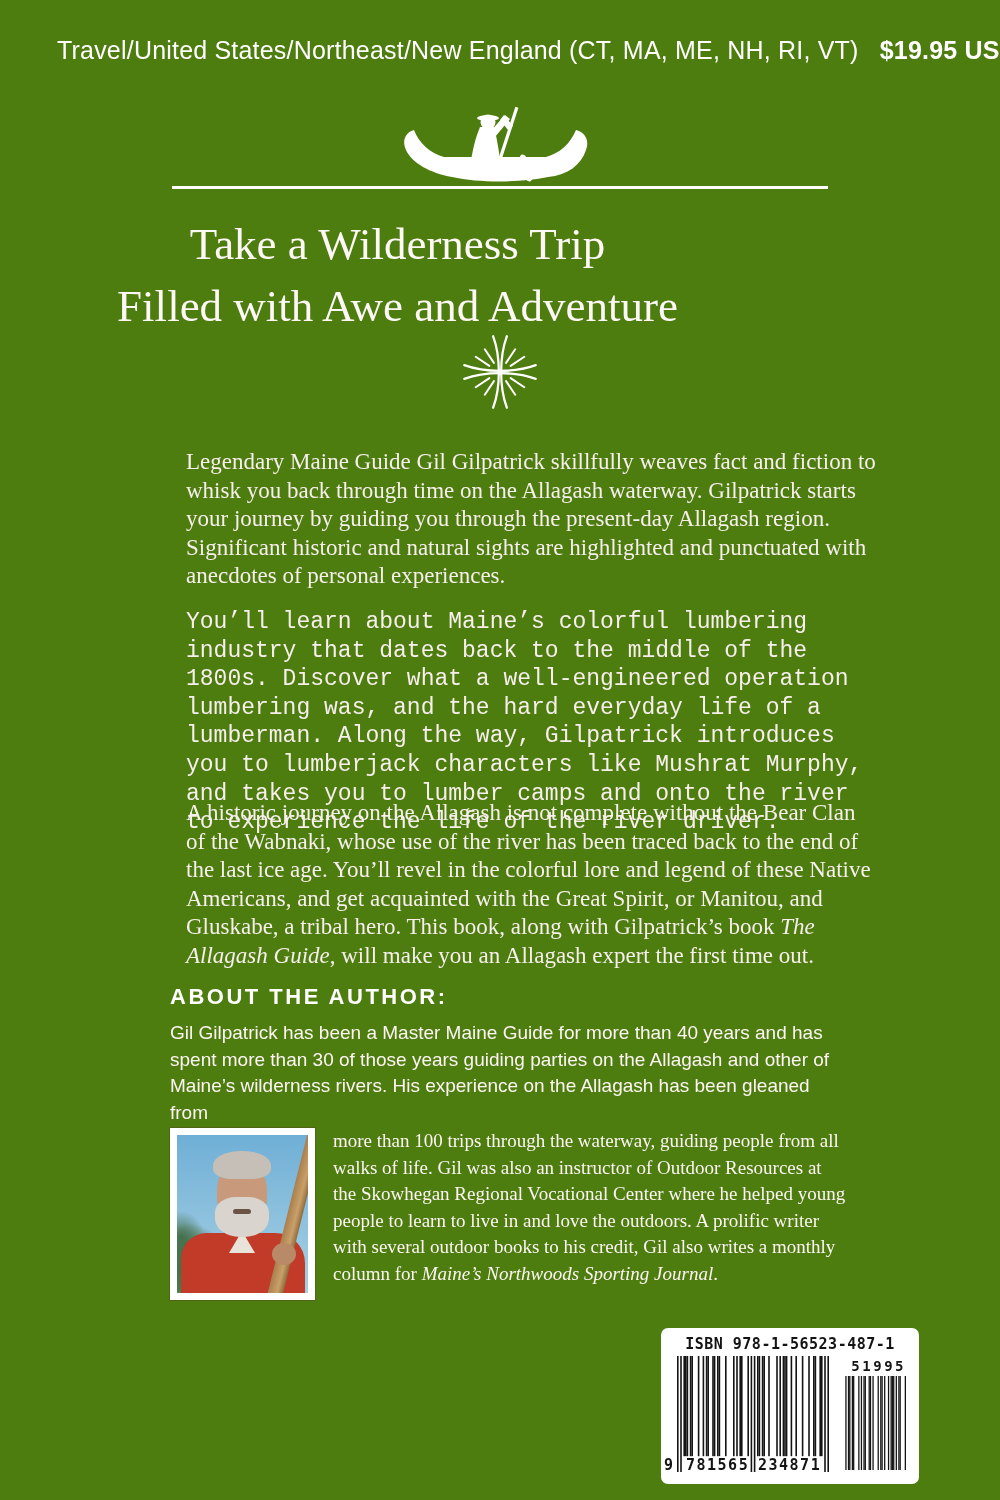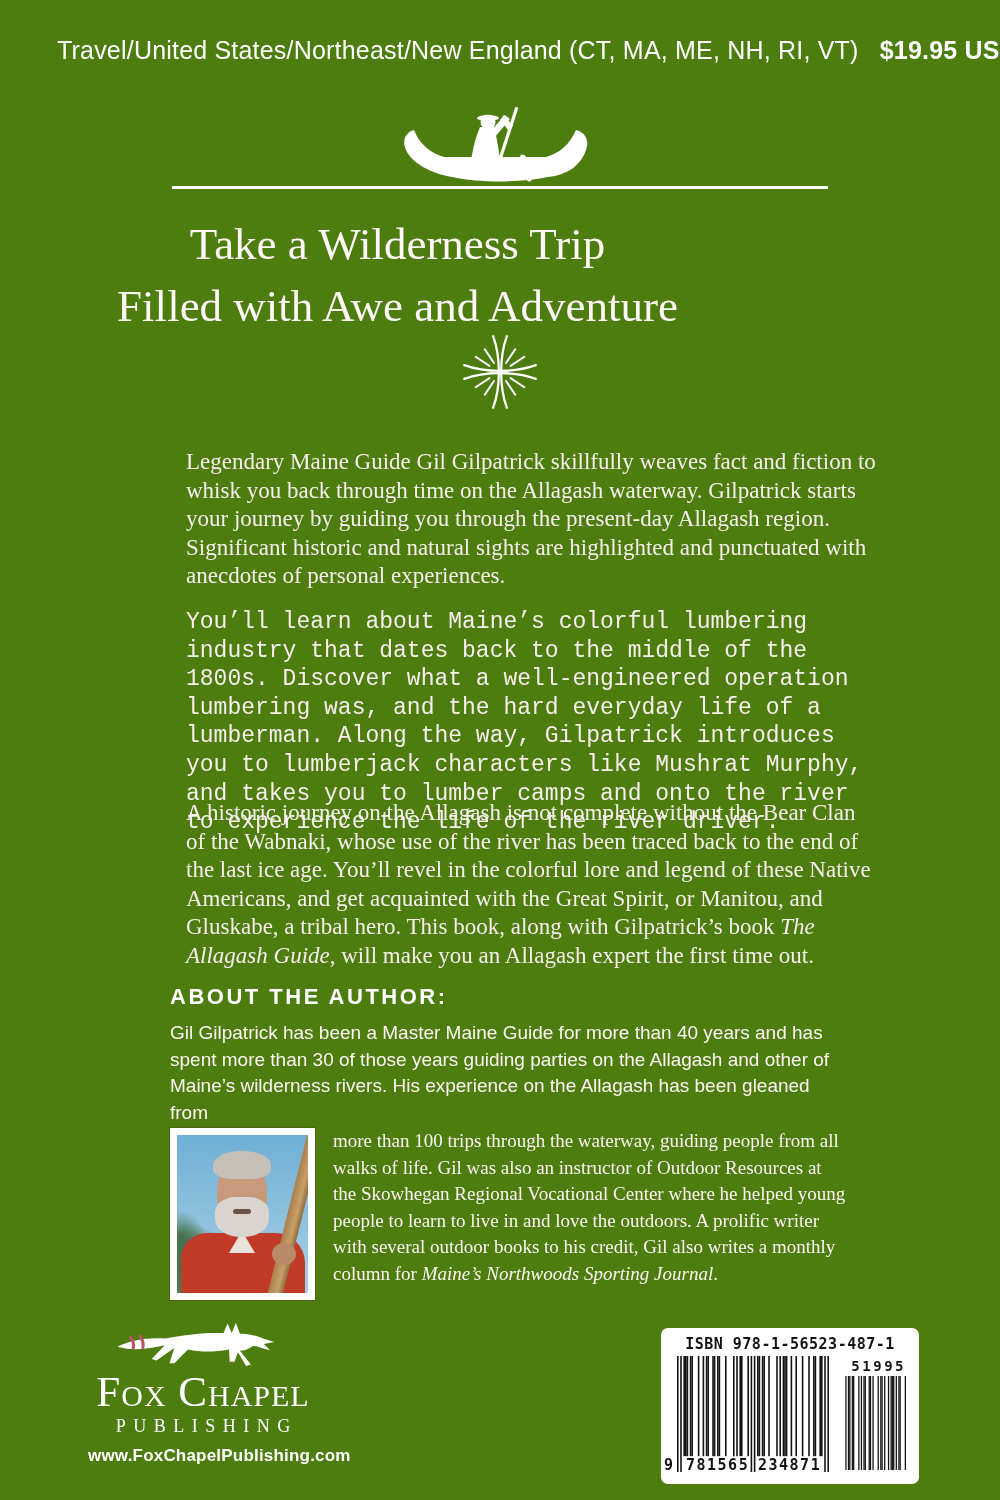--- a/index.html
+++ b/index.html
@@ -245,45 +245,20 @@
         <div class="hair"></div>
         <div class="beard"></div>
         <div class="mouth"></div>
         <div class="paddle"></div>
         <div class="hand"></div>
       </div>
       <span>more than 100 trips through the waterway, guiding people from all walks of life. Gil was also an instructor of Outdoor Resources at the Skowhegan Regional Vocational Center where he helped young people to learn to live in and love the outdoors. A prolific writer with several outdoor books to his credit, Gil also writes a monthly column for </span><span class="ital">Maine’s Northwoods Sporting Journal</span><span>.</span>
     </div>
   </section>
 
-  <div class="logo">
-    <svg class="fox" viewBox="0 0 260 76" aria-hidden="true">
-      <path fill="#ffffff" d="M5,42
-        C25,32 48,28 75,30
-        C105,24 135,21 160,22
-        L166,8 L172,22 L178,7 L184,23
-        C196,22 208,26 218,30
-        L234,35 L219,38 L228,47
-        C217,45 209,41 203,41
-        C196,46 190,48 184,48
-        L200,68 L193,70 L181,50
-        L176,64 L169,64 L168,46
-        C146,50 126,50 108,46
-        L88,66 L81,66 L88,44
-        L62,62 L55,60 L74,40
-        C50,46 25,48 5,42 Z"></path>
-      <g stroke="#bb5466" stroke-width="4.5" fill="none" stroke-linecap="round">
-        <path d="M24,28 q6,8 4,16"></path>
-        <path d="M38,26 q6,9 4,17"></path>
-      </g>
-    </svg>
-    <div class="name">Fox Chapel</div>
-    <div class="subtitle">PUBLISHING</div>
-    <div class="site">www.FoxChapelPublishing.com</div>
-  </div>
 
   <div class="barcode-box">
     <div class="isbn">ISBN 978-1-56523-487-1</div>
     <div class="main-code">
       <svg id="main-bars" viewBox="0 0 95 110" preserveAspectRatio="none">
           <rect x="0" y="0" width="1" height="110" fill="#141414"></rect>
           <rect x="2" y="0" width="1" height="110" fill="#141414"></rect>
           <rect x="4" y="0" width="1" height="95" fill="#141414"></rect>
           <rect x="5" y="0" width="1" height="95" fill="#141414"></rect>
           <rect x="6" y="0" width="1" height="95" fill="#141414"></rect>

